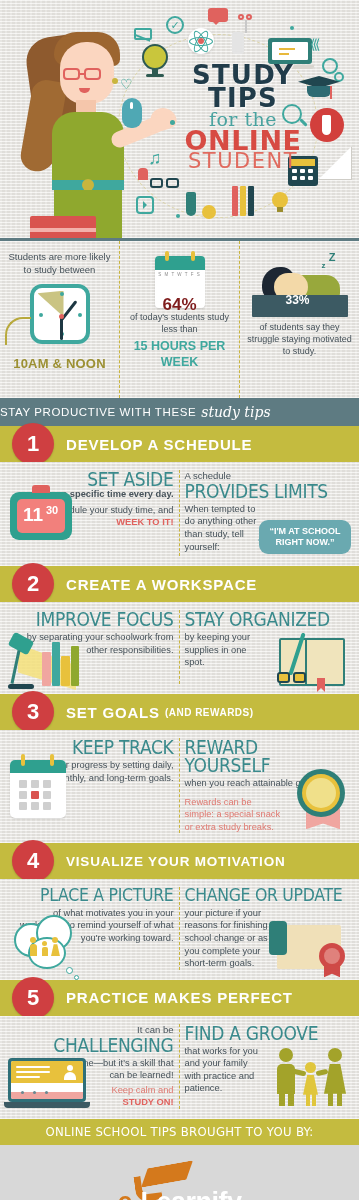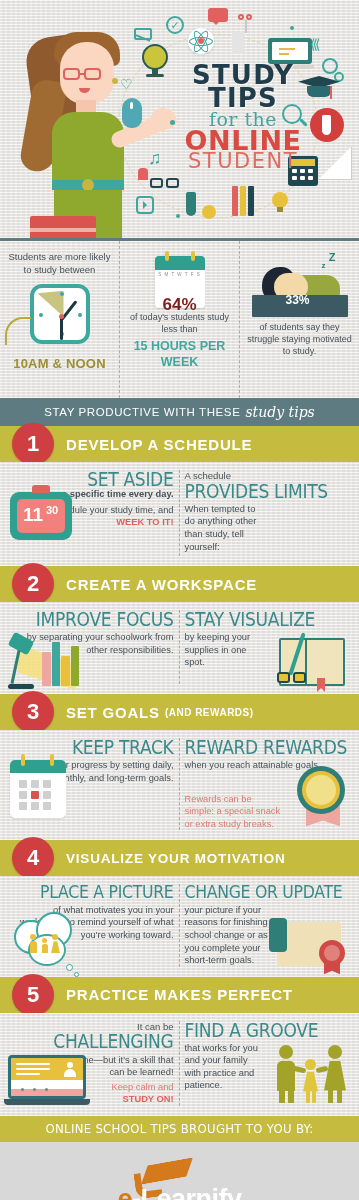--- a/index.html
+++ b/index.html
@@ -148,21 +148,21 @@
   .sleep { position:relative; width:100px; height:62px; margin:2px auto 0; }
   .sleep .zz { position:absolute; right:14px; top:-2px; color:#2f7f78; font-size:11px; font-weight:bold; }
   .sleep .zz2 { position:absolute; right:24px; top:8px; color:#2f7f78; font-size:8px; font-weight:bold; }
   .sleep .arm { position:absolute; left:36px; top:22px; width:54px; height:22px; background:#98a83c; border-radius:14px 14px 4px 4px; }
   .sleep .head { position:absolute; left:24px; top:20px; width:34px; height:28px; background:#f3d9a8; border-radius:16px; }
   .sleep .hair { position:absolute; left:12px; top:14px; width:32px; height:36px; background:#1d2733; border-radius:18px 12px 8px 16px; }
   .sleep .desk { position:absolute; left:2px; top:42px; width:96px; height:22px; background:#3c5a63; border-radius:1px; }
   .sleep .pct { position:absolute; left:0; top:40px; width:96px; text-align:center; color:#fff; font-size:12px; font-weight:bold; }
 
   
-  .banner { height:28px; background:#5e7b82; display:flex; align-items:center; justify-content:center; }
+  .banner { height:28px; background:#5e7b82; display:flex; align-items:center; justify-content:flex-start; }
   .banner-t { color:#fff; font-size:11.5px; letter-spacing:.6px; }
   .banner-s { font-family:"DejaVu Serif", serif; font-style:italic; font-size:14px; color:#fff; margin-left:5px; }
 
   
   .sec-head { position:relative; height:36px; background:#c4bb3f; display:flex; align-items:center; }
   .sec-num { position:absolute; left:12px; top:-3px; width:42px; height:42px; border-radius:50%; background:#cf3f41; color:#fff; font-size:22px; font-weight:bold; display:flex; align-items:center; justify-content:center; box-shadow:0 1px 2px rgba(0,0,0,.18); }
   .sec-title { margin-left:66px; color:#fff; font-size:15px; font-weight:bold; letter-spacing:.8px; }
   .sec-sub { font-size:10px; font-weight:bold; letter-spacing:.5px; margin-left:5px; }
   .sec-body { position:relative; display:flex; padding:8px 6px 10px; min-height:92px; }
   .col { width:50%; position:relative; padding:0 5px; }
@@ -447,20 +447,21 @@
       </div>
       <div class="h-big">SET ASIDE</div>
       <div class="p-t p-strong">a specific time every day.</div>
       <div class="p-t" style="margin-top:3px">Schedule your study time, and</div>
       <div class="p-t p-pink-b">WEEK TO IT!</div>
     </div>
     <div class="col ta-l">
       <div class="h-pre">A schedule</div>
       <div class="h-big">PROVIDES LIMITS</div>
       <div class="p-t" style="margin-top:3px;width:78px">When tempted to do anything other than study, tell yourself:</div>
+      <div class="bubble">“I'M AT SCHOOL RIGHT NOW.”</div>
     </div>
   </div>
 
   <div class="sec-head">
     <div class="sec-num">2</div>
     <div class="sec-title">CREATE A WORKSPACE</div>
   </div>
   <div class="sec-body tex">
     <div class="col left ta-r">
       <div class="ico lamp">
@@ -472,21 +473,21 @@
       <div class="ico bks">
         <div class="bk b1"></div>
           <div class="bk b2"></div>
           <div class="bk b3"></div>
           <div class="bk b4"></div>
       </div>
       <div class="h-big">IMPROVE FOCUS</div>
       <div class="p-t" style="margin-top:3px">by separating your schoolwork from other responsibilities.</div>
     </div>
     <div class="col ta-l">
-      <div class="h-big">STAY VISUALIZE</div>
+      <div class="h-big">STAY ORGANIZED</div>
       <div class="p-t" style="margin-top:3px;width:82px">by keeping your supplies in one spot.</div>
       <div class="ico book2">
         <div class="pg"></div>
           <div class="mid"></div>
           <div class="pen"></div>
           <div class="rb"></div>
       </div>
       <div class="ico gls2">
           <div class="lens l"></div>
           <div class="lens r"></div>
@@ -512,23 +513,23 @@
           <div class="sq red" style="left:21px;top:31px"></div>
           <div class="sq" style="left:33px;top:31px"></div>
         <div class="sq" style="left:9px;top:42px"></div>
           <div class="sq" style="left:21px;top:42px"></div>
           <div class="sq" style="left:33px;top:42px"></div>
       </div>
       <div class="h-big">KEEP TRACK</div>
       <div class="p-t" style="margin-top:3px">of your progress by setting daily, weekly, monthly, and long-term goals.</div>
     </div>
     <div class="col ta-l">
-      <div class="h-big">REWARD REWARDS</div>
+      <div class="h-big">REWARD YOURSELF</div>
       <div class="p-t" style="margin-top:3px">when you reach attainable goals.</div>
-      <div class="p-t p-pink" style="margin-top:21px;width:96px">Rewards can be simple: a special snack or extra study breaks.</div>
+      <div class="p-t p-pink" style="margin-top:6px;width:96px">Rewards can be simple: a special snack or extra study breaks.</div>
       <div class="ico award">
         <div class="rib"></div>
           <div class="o"></div>
           <div class="i"></div>
           <div class="i2"></div>
       </div>
     </div>
   </div>
 
   <div class="sec-head">

